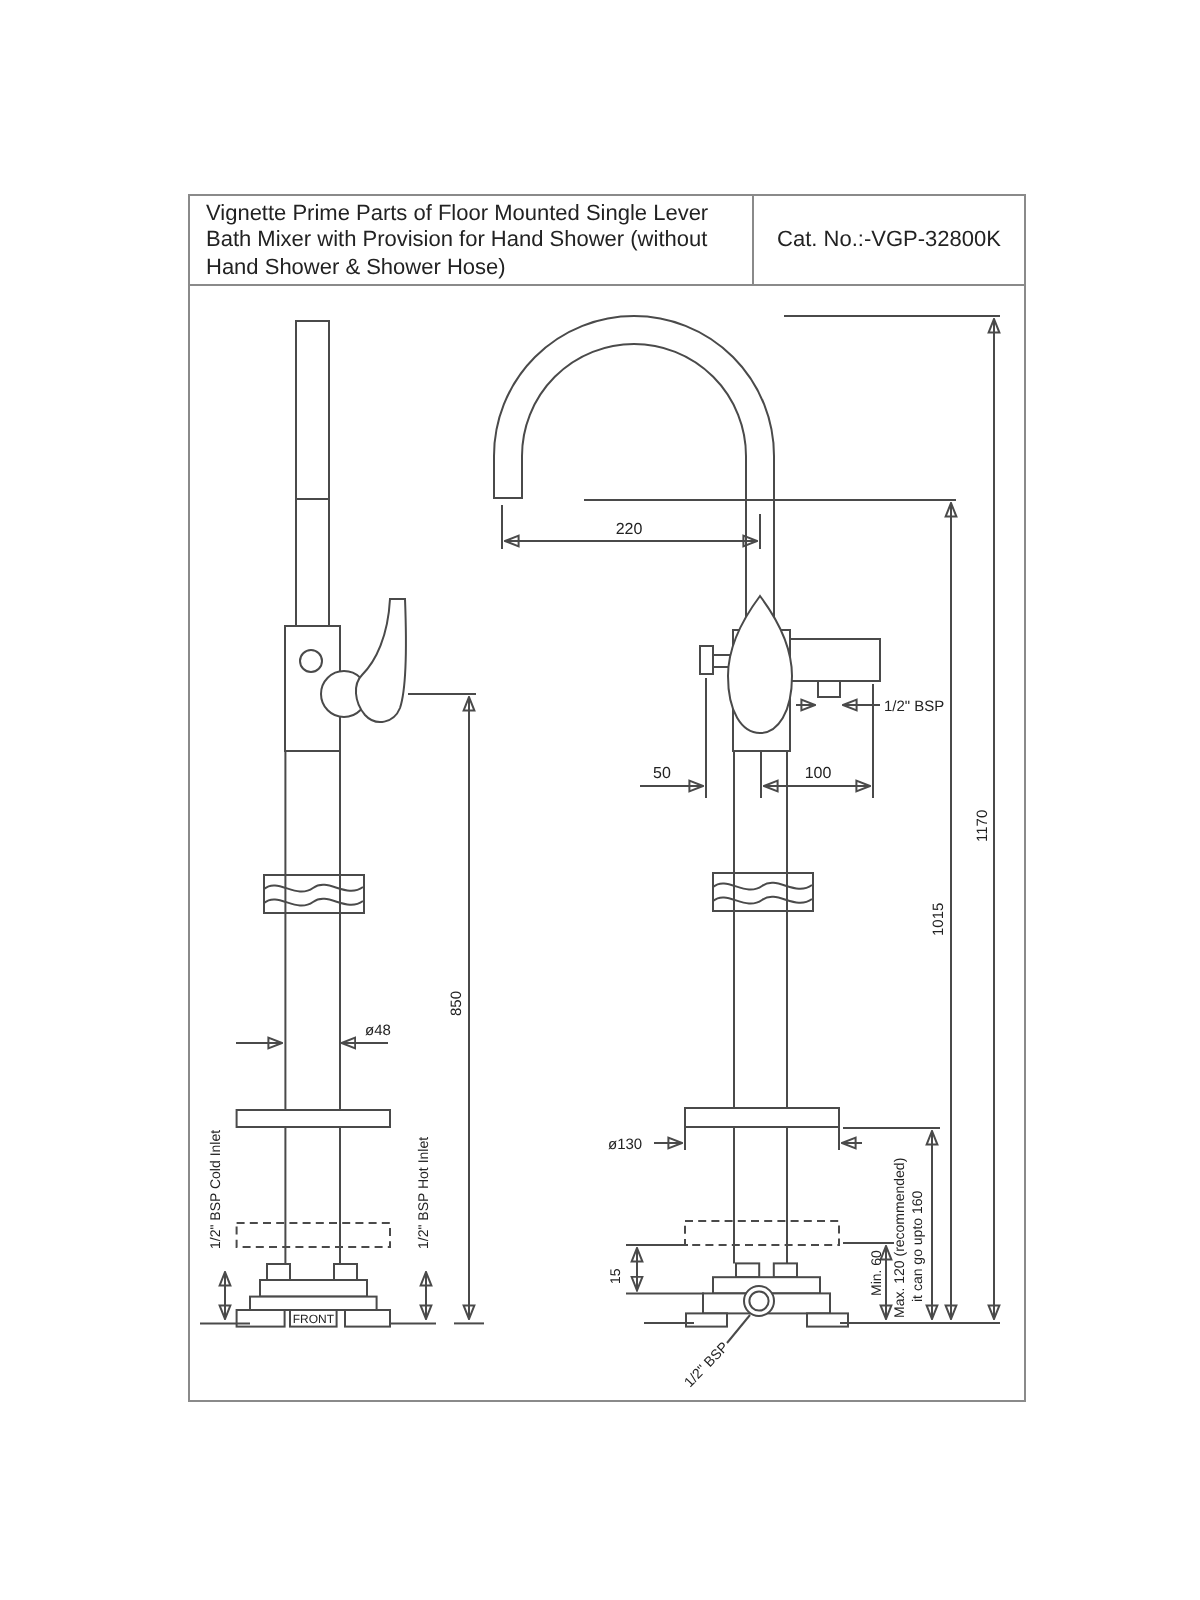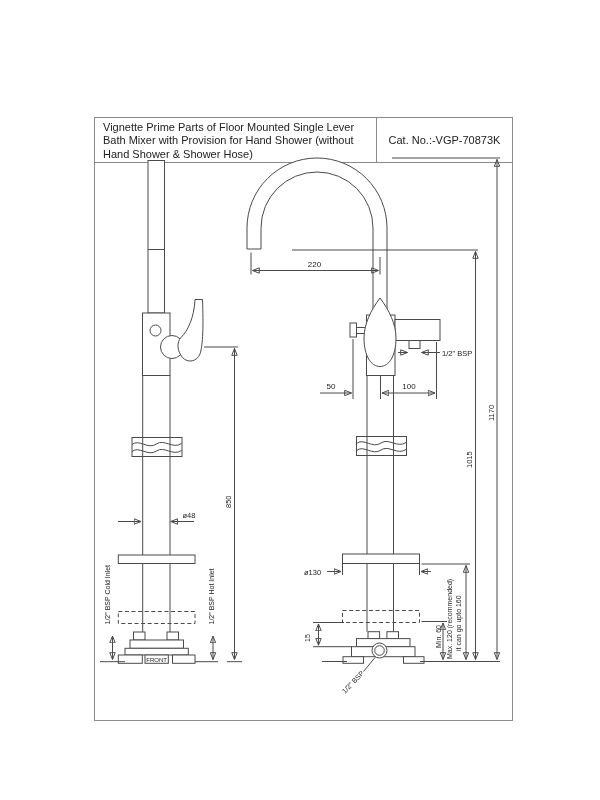--- a/index.html
+++ b/index.html
@@ -1,34 +1,34 @@
 <!DOCTYPE html>
 <html><head>
 <meta charset="utf-8">
 <style>
   html,body{margin:0;padding:0;background:#ffffff;}
   body{width:600px;height:800px;position:relative;font-family:"Liberation Sans",sans-serif;}
-  #frame{position:absolute;left:94px;top:97px;width:417px;height:602px;border:1px solid #8a8a8a;background:#fff;margin-top:20px;}
+  #frame{position:absolute;left:94px;top:97px;width:417px;height:602px;border:1px solid #8a8a8a;background:#fff;}
   #titleblock{position:absolute;left:0;top:0;width:100%;height:45px;border-bottom:1px solid #8a8a8a;display:flex;box-sizing:border-box;}
   .cell-desc{flex:1;padding:3px 6px 2px 8px;font-size:11px;line-height:13.4px;color:#222;}
   .cell-cat{width:136px;border-left:1px solid #8a8a8a;display:flex;align-items:center;justify-content:center;font-size:11px;color:#222;box-sizing:border-box;}
   #drawing{position:absolute;left:0;top:0;}
   #drawing line,#drawing path,#drawing rect,#drawing circle{stroke:#4a4a4a;stroke-width:1;fill:none;}
   #drawing .f{fill:#ffffff;}
   #drawing .dash{stroke-dasharray:4 2.6;}
   #drawing text{fill:#232323;stroke:none;font-family:"Liberation Sans",sans-serif;}
   .t7{font-size:7px;} .t75{font-size:7.5px;} .t8{font-size:8px;} .t6{font-size:6px;}
 </style>
 </head>
 <body>
 
 <div id="frame">
   <div id="titleblock">
     <div class="cell-desc">Vignette Prime Parts of Floor Mounted Single Lever Bath Mixer with Provision for Hand Shower (without Hand Shower &amp; Shower Hose)</div>
-    <div class="cell-cat">Cat. No.:-VGP-70873K</div>
+    <div class="cell-cat">Cat. No.:-VGP-32800K</div>
   </div>
 </div>
 
 <svg id="drawing" width="600" height="800" viewBox="0 0 600 800">
   <defs>
     <marker id="arw" viewBox="0 0 8 8" markerWidth="8" markerHeight="8" refX="7.4" refY="4" orient="auto-start-reverse" markerUnits="userSpaceOnUse">
       <path d="M0.6,1.3 L7.4,4 L0.6,6.7 Z" fill="#4a4a4a" stroke="none"></path>
     </marker>
   </defs>
 

